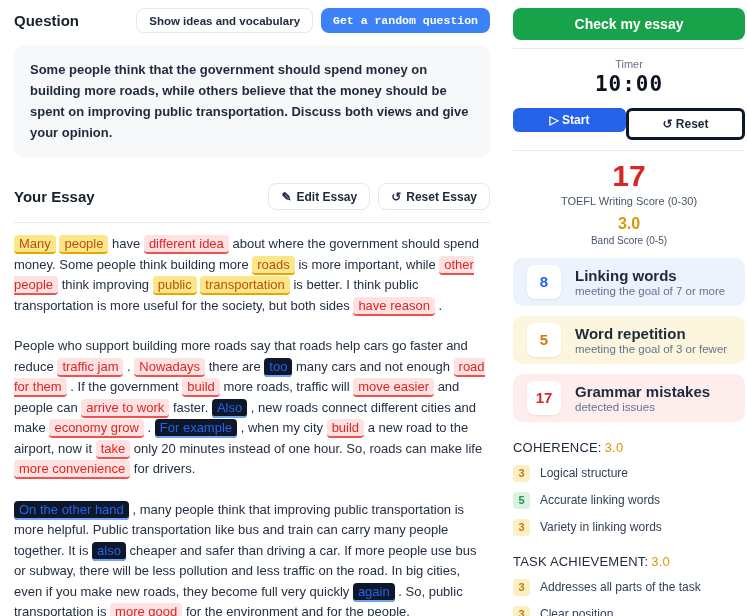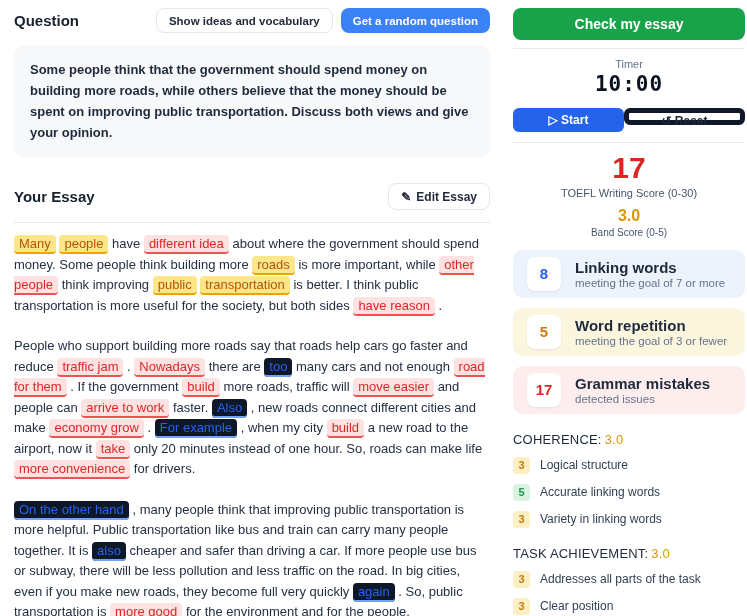--- a/index.html
+++ b/index.html
@@ -17,21 +17,21 @@
   .left-header { display: flex; align-items: center; justify-content: space-between; }
   .page-title { font-size: 15px; font-weight: 800; color: #16212e; }
   .header-buttons { display: flex; gap: 8px; }
   .btn { font-family: inherit; cursor: pointer; white-space: nowrap; }
   .btn-outline {
     background: #fff; border: 1px solid #e2e8f0; border-radius: 8px;
     height: 25px; padding: 0 12px; font-size: 11.5px; font-weight: 700; color: #1e293b;
   }
   .btn-blue {
     background: #3b82f6; border: none; border-radius: 8px;
-    height: 25px; padding: 0 12px; font-size: 11.5px; font-weight: 700; color: #fff;
+    height: 25px; padding: 0 12px; font-size: 11.5px; font-weight: 700; color: #fff; font-family: Liberation Mono, monospace;
   }
   .question-box { background: #f7f8fa; border-radius: 10px; padding: 14px 16px; margin-top: 12px; }
   .question-text { font-size: 13px; font-weight: 700; line-height: 21px; color: #1e2a3b; }
 
   .essay-header {
     display: flex; align-items: center; justify-content: space-between;
     margin-top: 26px; padding-bottom: 12px; border-bottom: 1px solid #e7ebf0;
   }
   .essay-buttons { display: flex; gap: 8px; }
   .btn-outline-lg { height: 27px; font-size: 12px; border-radius: 8px; }
@@ -55,21 +55,21 @@
   .timer-value {
     margin-top: 2px; text-align: center; font-family: "DejaVu Sans Mono", monospace;
     font-size: 21px; font-weight: 700; color: #0b1220; letter-spacing: 1px;
   }
   .timer-buttons { display: flex; margin-top: 12px; margin-bottom: 10px; }
   .btn-start {
     flex: 1; height: 24px; background: #2563eb; color: #fff; border: none; border-radius: 6px;
     font-size: 12px; font-weight: 700; font-family: inherit; cursor: pointer;
   }
   .btn-reset {
-    flex: 1; height: 17px; background: #fff; color: #1e293b; border: 5px solid #0f172a; border-radius: 6px;
+    flex: 1; height: 32px; background: #fff; color: #1e293b; border: 3px solid #0f172a; border-radius: 6px;
     font-size: 12px; font-weight: 700; font-family: inherit; cursor: pointer;
   }
   .toefl-value { margin-top: 9px; text-align: center; font-size: 30px; line-height: 1.05; font-weight: 800; color: #dc2626; }
   .score-sub   { margin-top: 3px; text-align: center; font-size: 11px; color: #475569; }
   .band-value  { margin-top: 8px; text-align: center; font-size: 16px; font-weight: 800; color: #d99706; }
   .band-sub    { margin-top: 2px; text-align: center; font-size: 10px; color: #475569; }
 
   .stat-card { display: flex; align-items: center; gap: 14px; padding: 7px 14px; border-radius: 10px; margin-top: 10px; }
   .stat-card:first-child { margin-top: 12px; }
   .stat-blue   { background: #edf3fc; }
@@ -111,20 +111,21 @@
     </div>
 
     <div class="question-box">
       <div class="question-text">Some people think that the government should spend money on building more roads, while others believe that the money should be spent on improving public transportation. Discuss both views and give your opinion.</div>
     </div>
 
     <div class="essay-header">
       <div class="page-title">Your Essay</div>
       <div class="essay-buttons">
         <button class="btn btn-outline btn-outline-lg"><span class="btn-icon">✎</span><span>Edit Essay</span></button>
+        <button class="btn btn-outline btn-outline-lg"><span class="btn-icon">↺</span><span>Reset Essay</span></button>
       </div>
     </div>
 
     <div class="essay-body">
         <p class="essay-paragraph"><span class="hl hl-yellow">Many</span><span> </span><span class="hl hl-yellow">people</span><span> have </span><span class="hl hl-red">different idea</span><span> about where the government should spend money. Some people think building more </span><span class="hl hl-yellow">roads</span><span> is more important, while </span><span class="hl hl-red">other people</span><span> think improving </span><span class="hl hl-yellow">public</span><span> </span><span class="hl hl-yellow">transportation</span><span> is better. I think public transportation is more useful for the society, but both sides </span><span class="hl hl-red">have reason</span><span> .</span></p>
         <p class="essay-paragraph"><span>People who support building more roads say that roads help cars go faster and reduce </span><span class="hl hl-red">traffic jam</span><span> . </span><span class="hl hl-red">Nowadays</span><span> there are </span><span class="hl hl-blue">too</span><span> many cars and not enough </span><span class="hl hl-red">road for them</span><span> . If the government </span><span class="hl hl-red">build</span><span> more roads, traffic will </span><span class="hl hl-red">move easier</span><span> and people can </span><span class="hl hl-red">arrive to work</span><span> faster. </span><span class="hl hl-blue">Also</span><span> , new roads connect different cities and make </span><span class="hl hl-red">economy grow</span><span> . </span><span class="hl hl-blue">For example</span><span> , when my city </span><span class="hl hl-red">build</span><span> a new road to the airport, now it </span><span class="hl hl-red">take</span><span> only 20 minutes instead of one hour. So, roads can make life </span><span class="hl hl-red">more convenience</span><span> for drivers.</span></p>
         <p class="essay-paragraph"><span class="hl hl-blue">On the other hand</span><span> , many people think that improving public transportation is more helpful. Public transportation like bus and train can carry many people together. It is </span><span class="hl hl-blue">also</span><span> cheaper and safer than driving a car. If more people use bus or subway, there will be less pollution and less traffic on the road. In big cities, even if you make new roads, they become full very quickly </span><span class="hl hl-blue">again</span><span> . So, public transportation is </span><span class="hl hl-red">more good</span><span> for the environment and for the people.</span></p>
       </div>
   </div>
 

